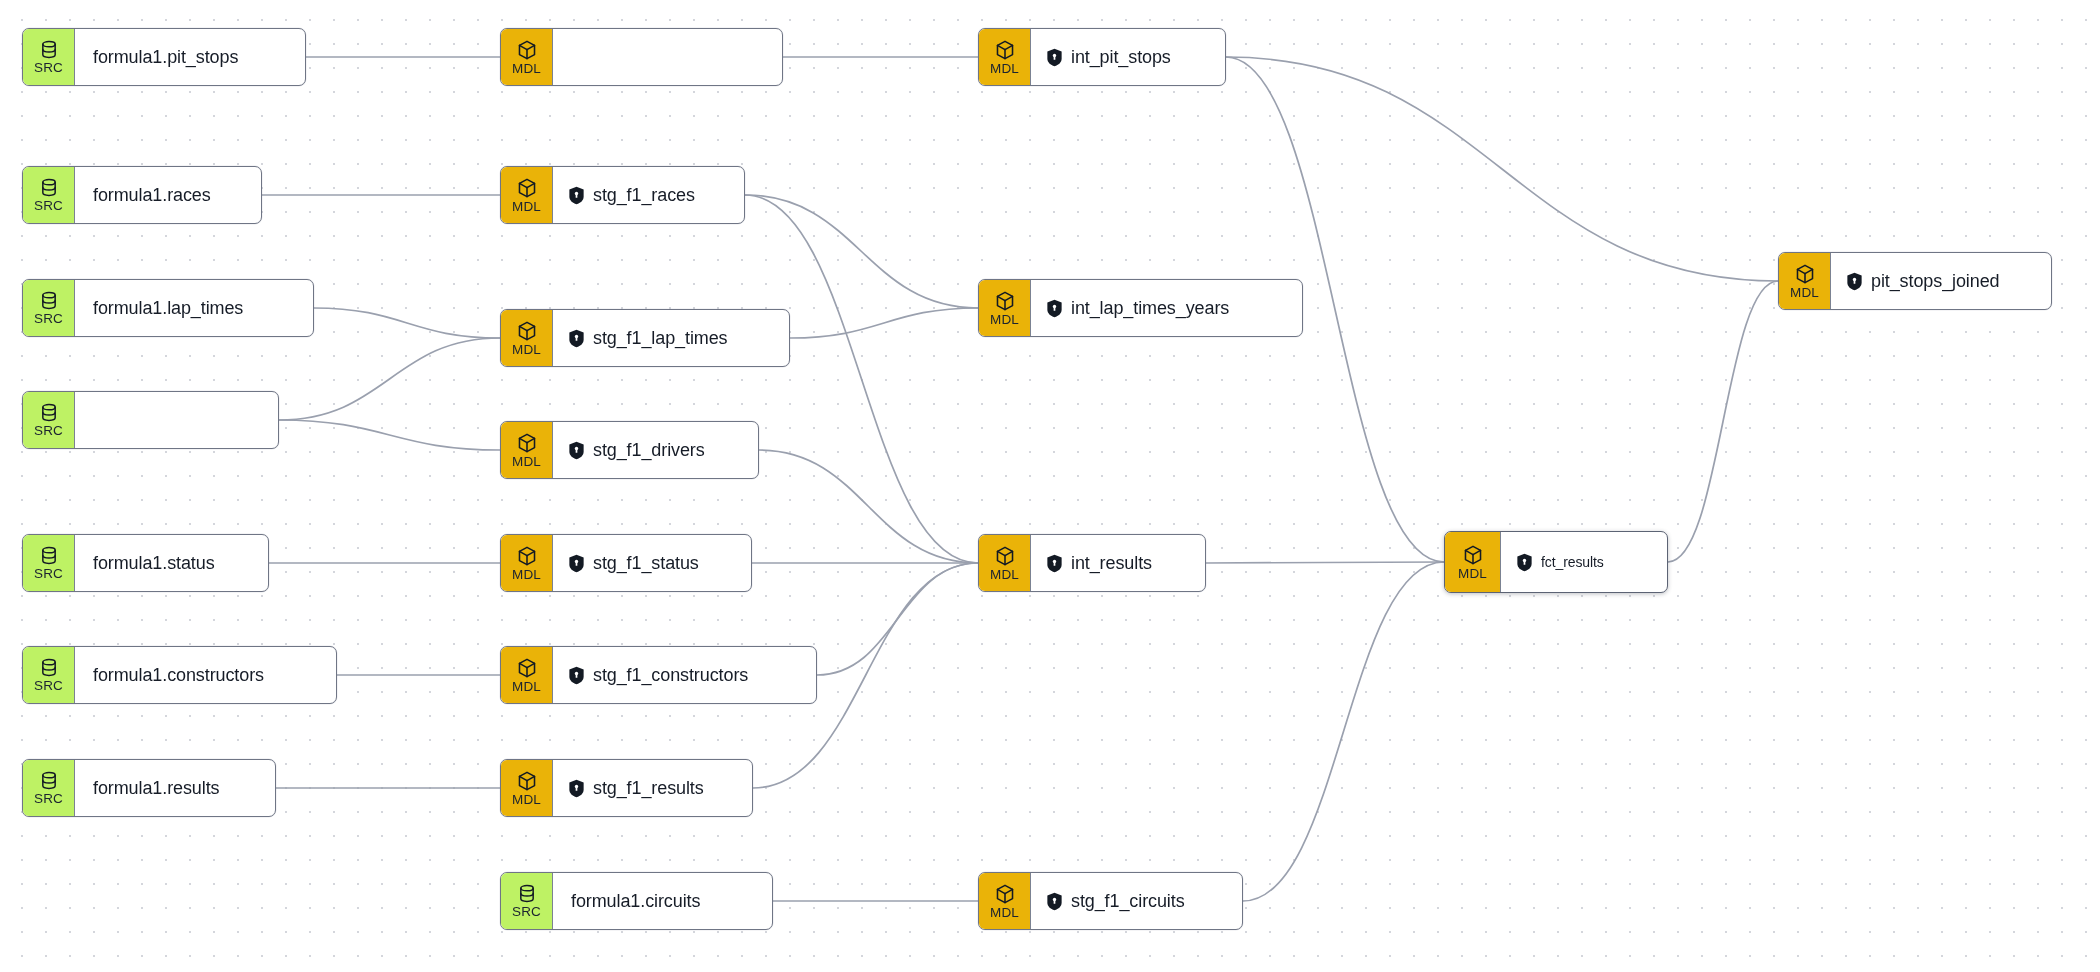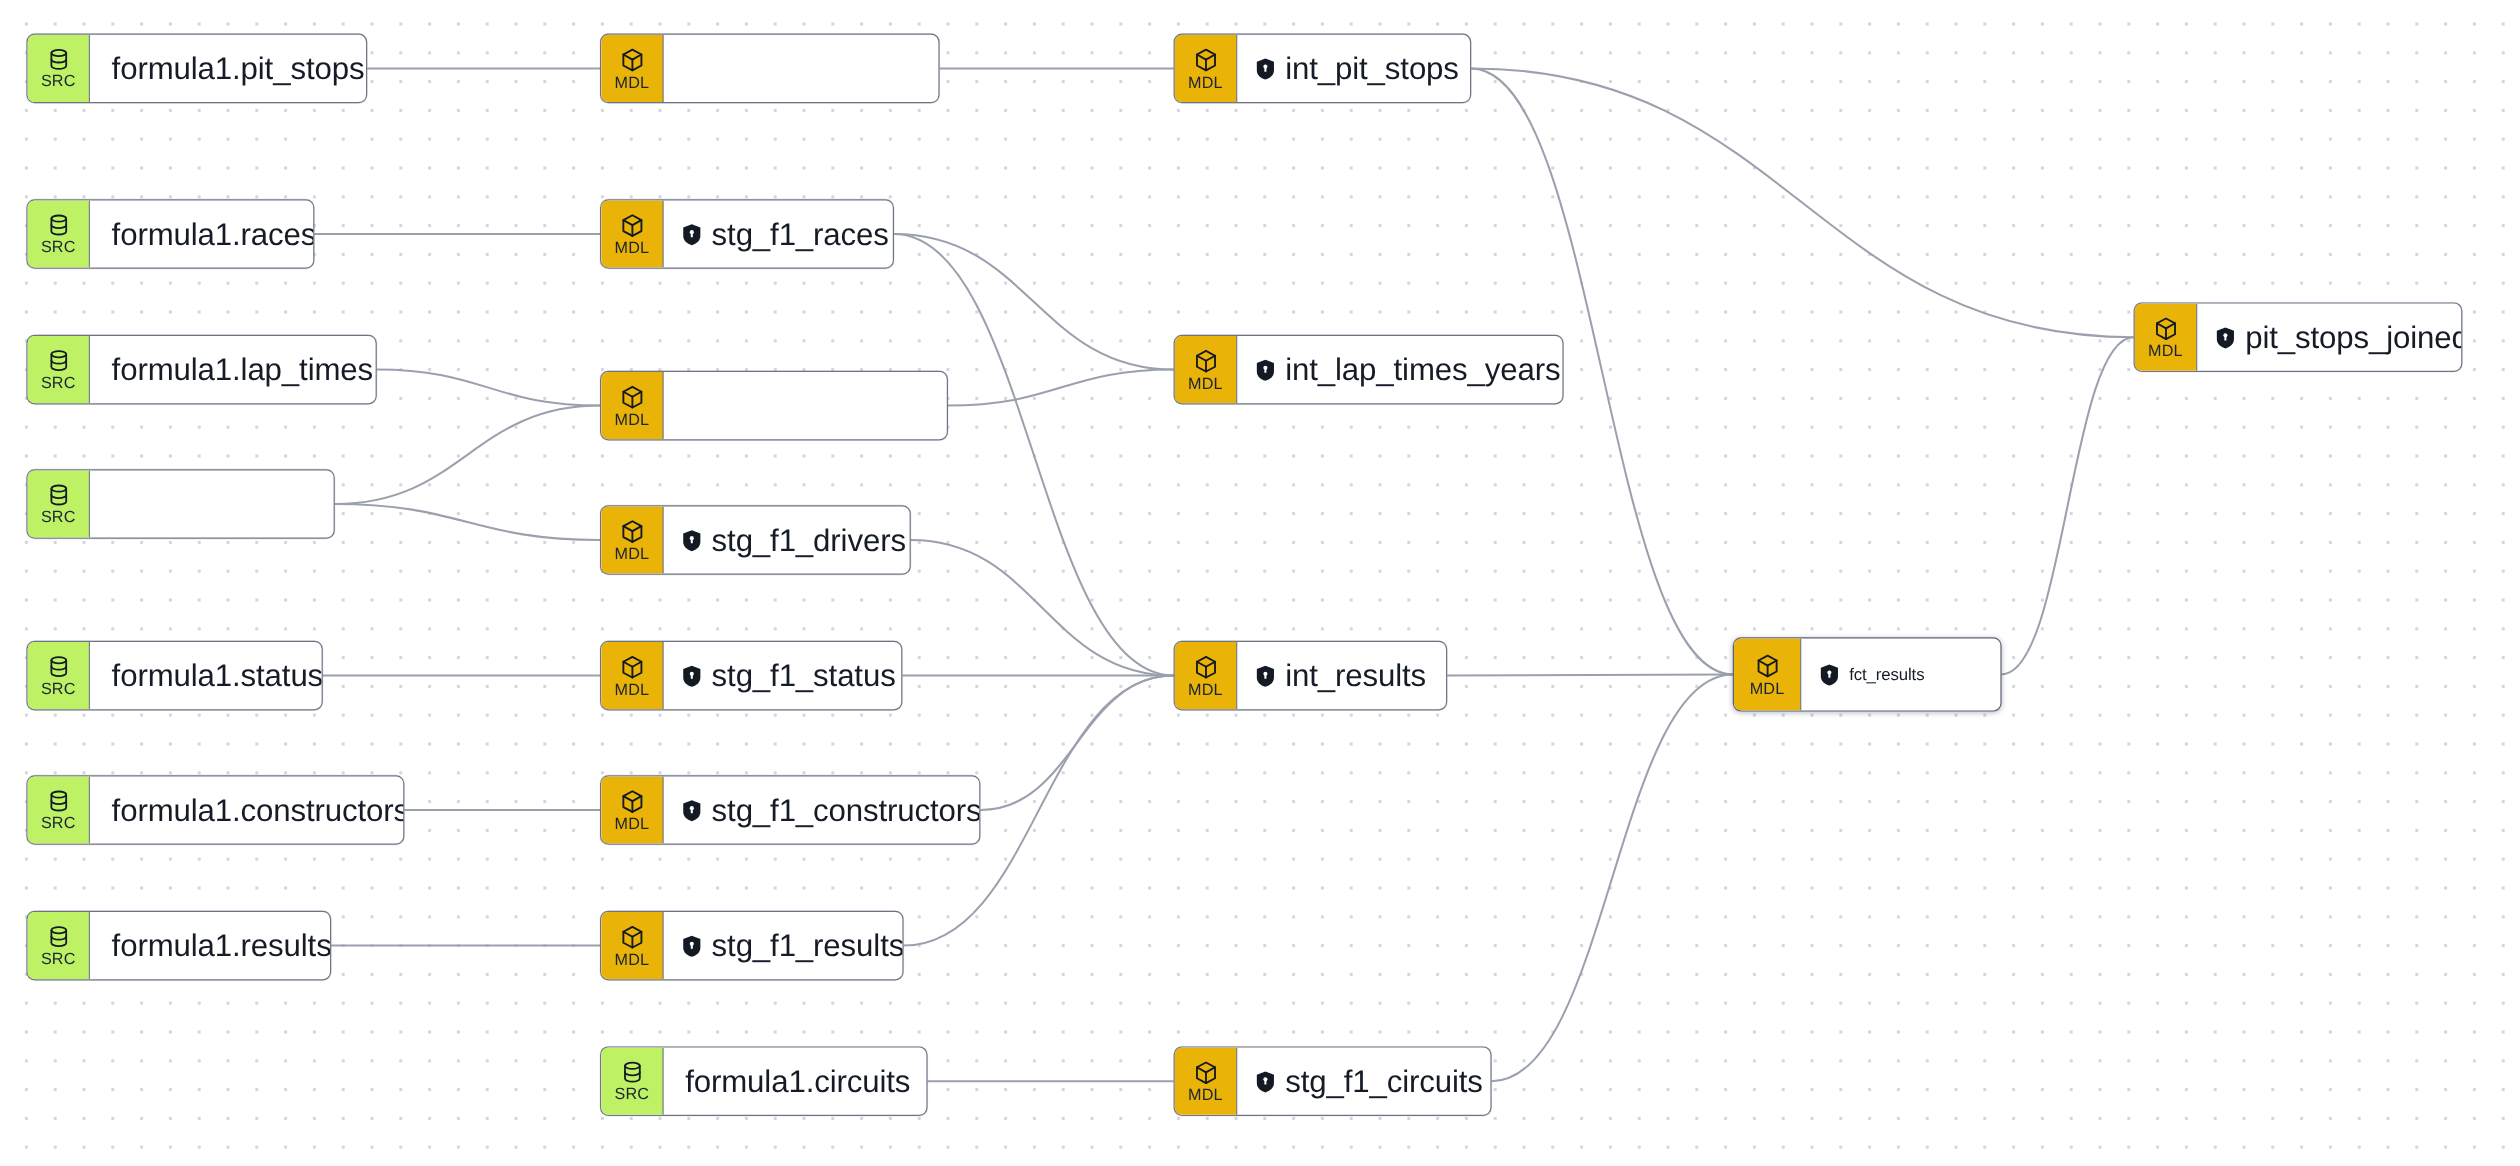--- a/index.html
+++ b/index.html
@@ -77,21 +77,21 @@
     flex: 1 1 auto;
     display: flex;
     align-items: center;
     gap: 8px;
     padding: 0 17px 0 15px;
     white-space: nowrap;
   }
   .node-body.src-body { padding-left: 18px; }
   .shield-icon { flex: 0 0 auto; display: block; }
   .node-label {
-    font-size: 26px;
+    font-size: 18px;
     color: #161c27;
     font-family: "Liberation Sans", sans-serif;
     letter-spacing: -0.1px;
   }
   .node.selected .node-label { font-size: 14px; }
 </style>
 </head>
 <body>
 
 <div id="canvas">
@@ -251,20 +251,28 @@
       </div>
       <div class="node" style="left: 500px; top: 309px; width: 290px;">
         <div class="node-badge mdl">
           <svg width="22" height="22" viewBox="0 0 24 24" fill="none" stroke="#131a24" stroke-width="1.7" stroke-linejoin="round" stroke-linecap="round">
             <path d="M12 2.6 20.2 7v10L12 21.4 3.8 17V7z"></path>
             <path d="M3.8 7 12 11.6 20.2 7"></path>
             <path d="M12 11.6v9.8"></path>
           </svg>
           <span class="badge-text">MDL</span>
         </div>
+        <div class="node-body">
+          <svg class="shield-icon" width="17" height="19" viewBox="0 0 20 22">
+            <path d="M10 0.8 18.4 4v8.2c0 4.6-3.6 7.7-8.4 9.2C5.2 19.9 1.6 16.8 1.6 12.2V4z" fill="#131a24"></path>
+            <circle cx="10" cy="8.6" r="2" fill="#ffffff"></circle>
+            <path d="M9 9.4h2v4.2H9z" fill="#ffffff"></path>
+          </svg>
+          <span class="node-label">stg_f1_lap_times</span>
+        </div>
       </div>
       <div class="node" style="left: 500px; top: 421px; width: 259px;">
         <div class="node-badge mdl">
           <svg width="22" height="22" viewBox="0 0 24 24" fill="none" stroke="#131a24" stroke-width="1.7" stroke-linejoin="round" stroke-linecap="round">
             <path d="M12 2.6 20.2 7v10L12 21.4 3.8 17V7z"></path>
             <path d="M3.8 7 12 11.6 20.2 7"></path>
             <path d="M12 11.6v9.8"></path>
           </svg>
           <span class="badge-text">MDL</span>
         </div>

